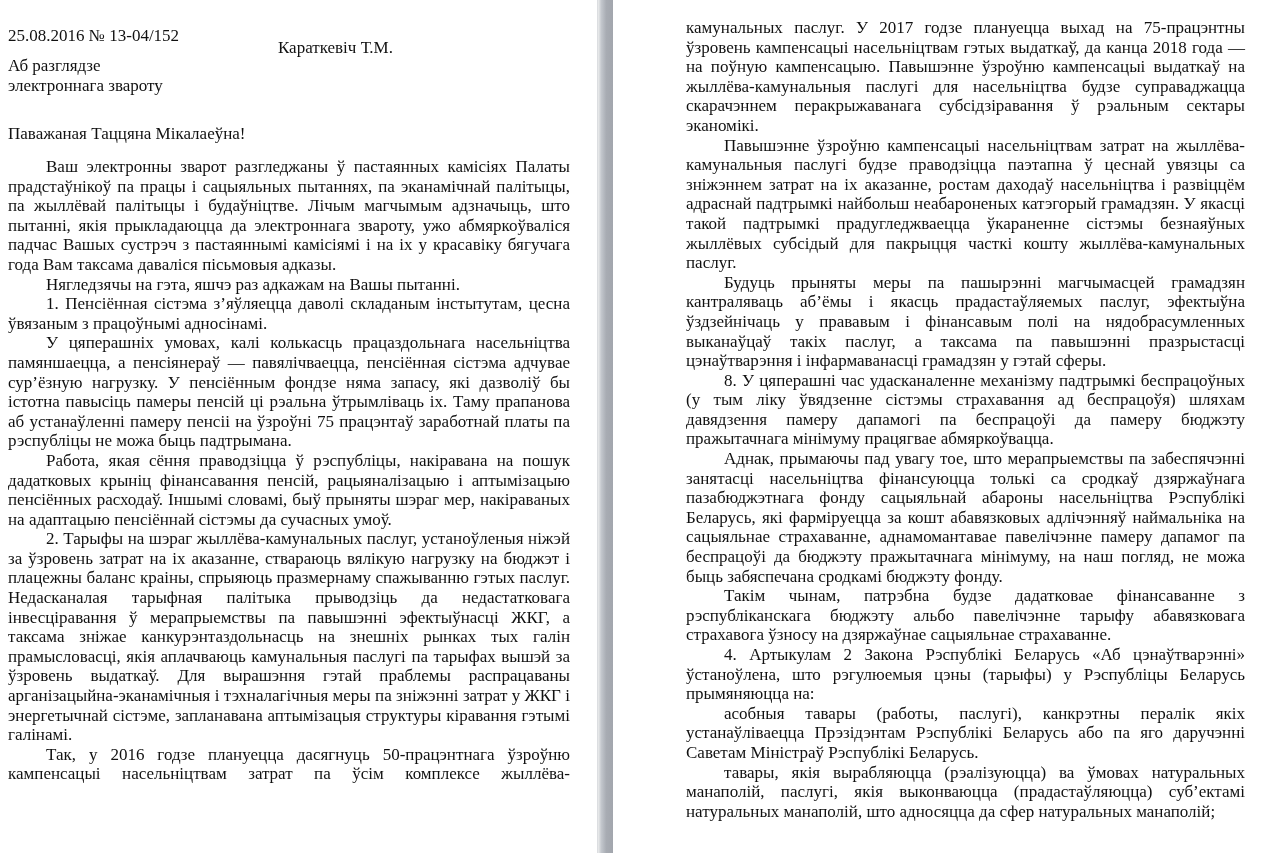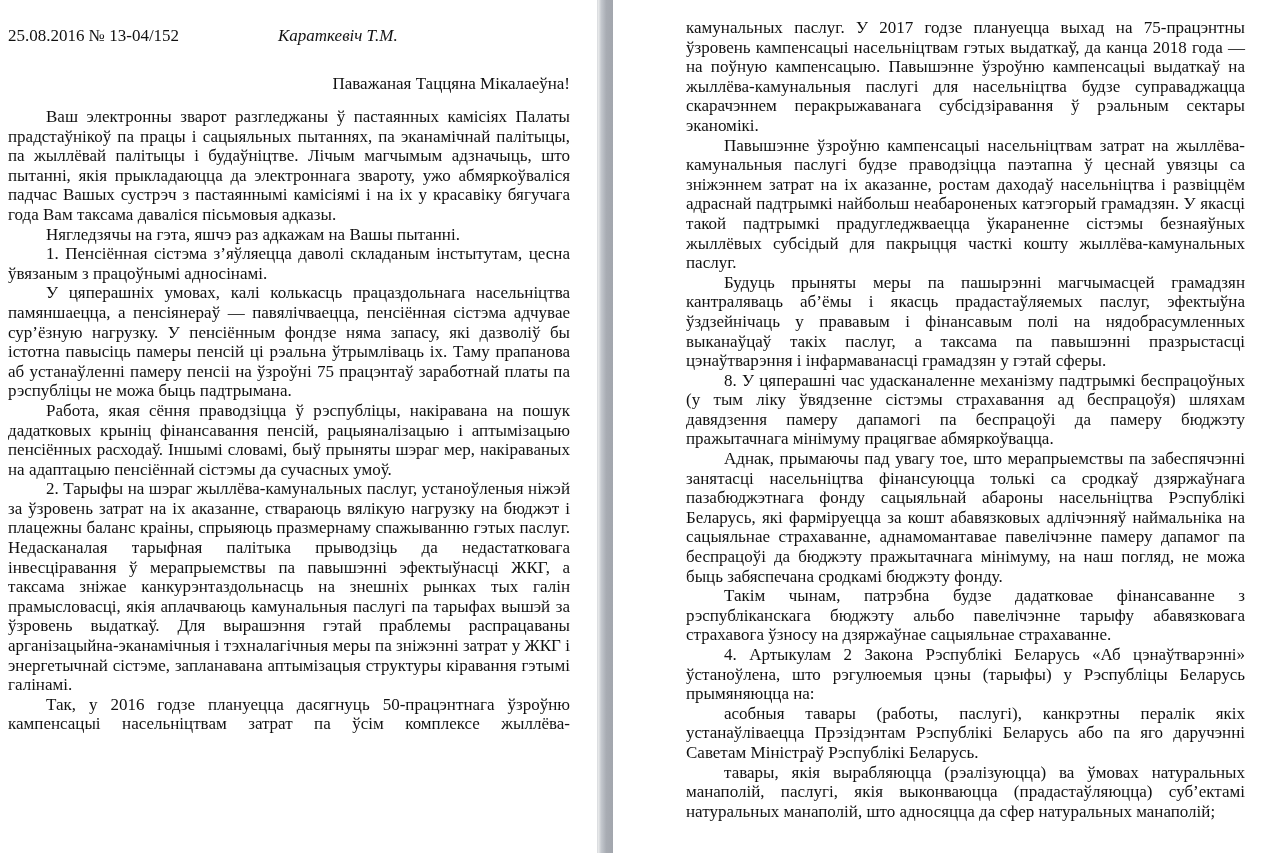--- a/index.html
+++ b/index.html
@@ -9,23 +9,23 @@
     font-family:"Liberation Serif","DejaVu Serif",serif;
     color:#111111;
   }
   .screen{position:relative;width:1280px;height:650px;background:#ffffff;}
 
   
   .page-left{position:absolute;left:0;top:0;width:596px;height:853px;background:#ffffff;overflow:hidden;}
   .left-text{margin:26px 0 0 8px;width:562px;}
   .header-row{position:relative;height:20px;font-size:17px;line-height:20px;}
   .header-row .ref{position:absolute;left:0;top:0;}
-  .header-row .signer{position:absolute;left:270px;top:0;font-style:italic;}
+  .header-row .signer{position:absolute;left:270px;top:12px;}
   .subject{margin-top:10px;font-size:17px;line-height:20px;}
-  .salutation{margin-top:28px;text-align:right;font-size:17px;line-height:20px;}
+  .salutation{margin-top:28px;text-align:left;font-size:17px;line-height:20px;}
   .paras{margin-top:13px;}
 
   
   .page-right{position:absolute;left:613px;top:0;width:667px;height:853px;background:#ffffff;overflow:hidden;}
   .right-text{margin:18px 0 0 73px;width:559px;}
 
   
   .para{
     margin:0;
     font-size:17px;
@@ -51,20 +51,24 @@
 <body>
 
 <div class="screen">
 
   <div class="page-left">
     <div class="left-text">
       <div class="header-row">
         <span class="ref">25.08.2016 № 13-04/152</span>
         <span class="signer">Караткевіч Т.М.</span>
       </div>
+      <div class="subject">
+        <div>Аб разглядзе</div>
+        <div>электроннага звароту</div>
+      </div>
       <div class="salutation">Паважаная Таццяна Мікалаеўна!</div>
       <div class="paras">
           <p class="para">Ваш электронны зварот разгледжаны ў пастаянных камісіях Палаты прадстаўнікоў па працы і сацыяльных пытаннях, па эканамічнай палітыцы, па жыллёвай палітыцы і будаўніцтве. Лічым магчымым адзначыць, што пытанні, якія прыкладаюцца да электроннага звароту, ужо абмяркоўваліся падчас Вашых сустрэч з пастаяннымі камісіямі і на іх у красавіку бягучага года Вам таксама даваліся пісьмовыя адказы.</p>
           <p class="para">Нягледзячы на гэта, яшчэ раз адкажам на Вашы пытанні.</p>
           <p class="para">1. Пенсіённая сістэма з’яўляецца даволі складаным інстытутам, цесна ўвязаным з працоўнымі адносінамі.</p>
           <p class="para">У цяперашніх умовах, калі колькасць працаздольнага насельніцтва памяншаецца, а пенсіянераў — павялічваецца, пенсіённая сістэма адчувае сур’ёзную нагрузку. У пенсіённым фондзе няма запасу, які дазволіў бы істотна павысіць памеры пенсій ці рэальна ўтрымліваць іх. Таму прапанова аб устанаўленні памеру пенсіі на ўзроўні 75 працэнтаў заработнай платы па рэспубліцы не можа быць падтрымана.</p>
           <p class="para">Работа, якая сёння праводзіцца ў рэспубліцы, накіравана на пошук дадатковых крыніц фінансавання пенсій, рацыяналізацыю і аптымізацыю пенсіённых расходаў. Іншымі словамі, быў прыняты шэраг мер, накіраваных на адаптацыю пенсіённай сістэмы да сучасных умоў.</p>
           <p class="para">2. Тарыфы на шэраг жыллёва-камунальных паслуг, устаноўленыя ніжэй за ўзровень затрат на іх аказанне, ствараюць вялікую нагрузку на бюджэт і плацежны баланс краіны, спрыяюць празмернаму спажыванню гэтых паслуг. Недасканалая тарыфная палітыка прыводзіць да недастатковага інвесціравання ў мерапрыемствы па павышэнні эфектыўнасці ЖКГ, а таксама зніжае канкурэнтаздольнасць на знешніх рынках тых галін прамысловасці, якія аплачваюць камунальныя паслугі па тарыфах вышэй за ўзровень выдаткаў. Для вырашэння гэтай праблемы распрацаваны арганізацыйна-эканамічныя і тэхналагічныя меры па зніжэнні затрат у ЖКГ і энергетычнай сістэме, запланавана аптымізацыя структуры кіравання гэтымі галінамі.</p>
           <p class="para jlast">Так, у 2016 годзе плануецца дасягнуць 50-працэнтнага ўзроўню кампенсацыі насельніцтвам затрат па ўсім комплексе жыллёва-</p>
         </div>

